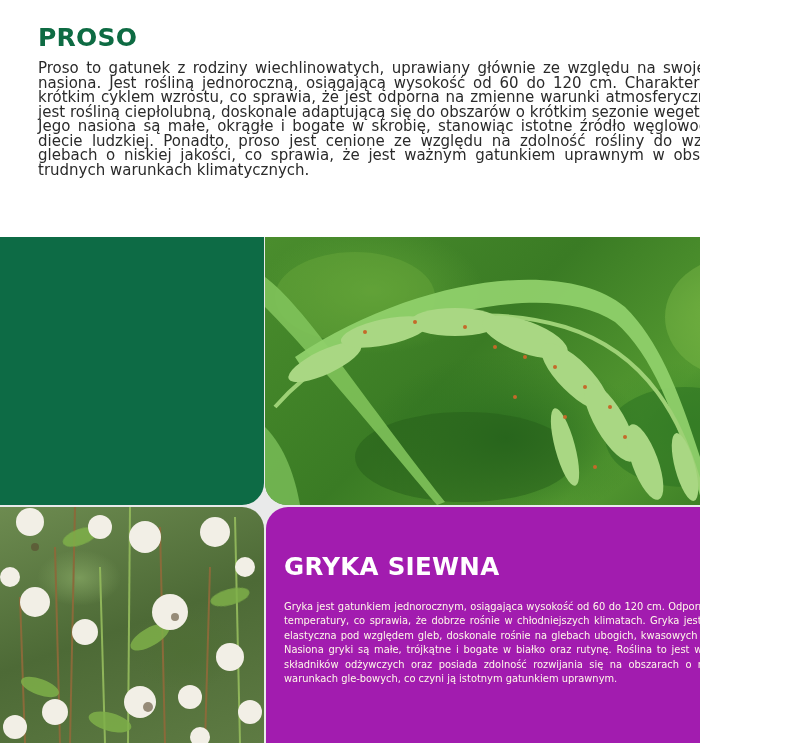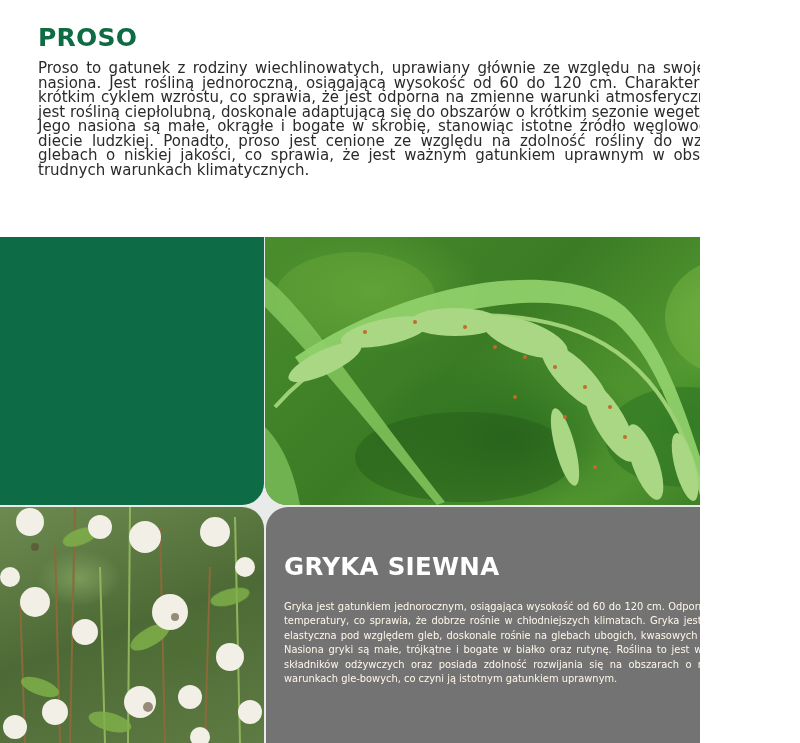--- a/index.html
+++ b/index.html
@@ -58,21 +58,21 @@
       border-radius: 0 22px 0 0; overflow: hidden; z-index: 2;
       background:
         radial-gradient(ellipse 60px 40px at 30% 30%, #7a9a5a 0%, transparent 70%),
         radial-gradient(ellipse 80px 60px at 70% 60%, #4f6e35 0%, transparent 70%),
         linear-gradient(160deg, #6d8b50 0%, #4d6a36 50%, #5e7b43 100%);
     }
     .buckwheat-photo svg { position: absolute; left: 0; top: 0; }
 
     .orange-panel {
       position: absolute; left: 266px; top: 507px; width: 534px; height: 236px;
-      background: #737373; border-radius: 22px 0 0 0; z-index: 2;
+      background: #a21caf; border-radius: 22px 0 0 0; z-index: 2;
       padding: 45px 18px 0 18px;
     }
     .gryka-title {
       font-weight: bold; font-size: 24.5px; color: #ffffff; line-height: 30px; letter-spacing: 0.3px;
       margin-left: 0px;
     }
     .gryka-body {
       font-size: 9.9px; line-height: 14.4px; color: #fff8ea;
       text-align: justify; margin-top: 18px; width: 496px;
     }

